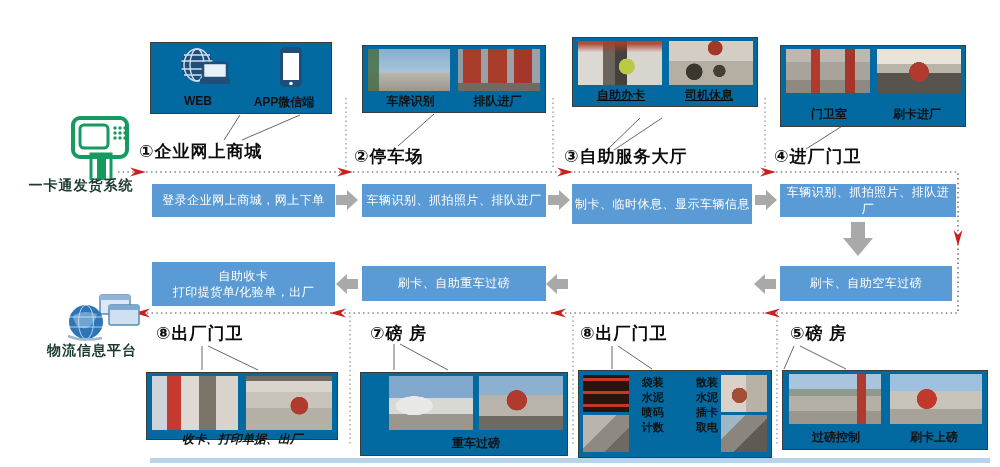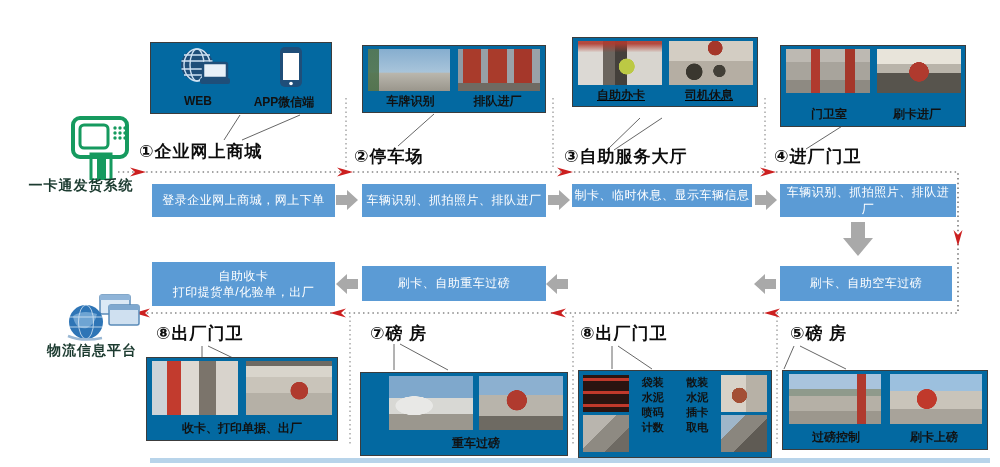--- a/index.html
+++ b/index.html
@@ -202,21 +202,21 @@
     </div>
   </div>
   <div class="steplabel" style="left:774px;top:145px;">④进厂门卫</div>
 
   <div class="flow" style="left:152px;top:184px;width:183px;height:33px;">
     <div>登录企业网上商城，网上下单</div>
   </div>
   <div class="flow" style="left:362px;top:184px;width:184px;height:33px;">
     <div>车辆识别、抓拍照片、排队进厂</div>
   </div>
-  <div class="flow" style="left:572px;top:184px;width:180px;height:23px;">
+  <div class="flow" style="left:572px;top:184px;width:180px;height:40px;align-items:flex-end;">
     <div>制卡、临时休息、显示车辆信息</div>
   </div>
   <div class="flow" style="left:780px;top:184px;width:176px;height:33px;">
     <div>车辆识别、抓拍照片、排队进厂</div>
   </div>
 
   <div class="flow" style="left:152px;top:262px;width:183px;height:44px;">
     <div>自助收卡</div>
     <div>打印提货单/化验单，出厂</div>
   </div>
@@ -225,21 +225,21 @@
   </div>
   <div class="flow" style="left:780px;top:266px;width:172px;height:35px;">
     <div>刷卡、自助空车过磅</div>
   </div>
 
   <div class="steplabel" style="left:156px;top:322px;">⑧出厂门卫</div>
   <div class="steplabel" style="left:370px;top:322px;">⑦磅 房</div>
   <div class="steplabel" style="left:580px;top:322px;">⑧出厂门卫</div>
   <div class="steplabel" style="left:790px;top:322px;">⑤磅 房</div>
 
-  <div class="pbox" style="left:146px;top:357px;width:192px;height:84px;">
+  <div class="pbox" style="left:146px;top:372px;width:192px;height:68px;font-style:italic;">
     <div class="pics">
       <div class="pic p-exitgate" style="width:86px;height:54px;"></div>
       <div class="pic p-exitlane" style="width:86px;height:54px;"></div>
     </div>
     <div class="capw">收卡、打印单据、出厂</div>
   </div>
 
   <div class="pbox" style="left:360px;top:372px;width:208px;height:84px;padding-left:28px;">
     <div class="pics">
       <div class="pic p-tanker" style="width:94px;height:54px;"></div>
@@ -251,21 +251,21 @@
   <div class="pbox" style="left:578px;top:370px;width:194px;height:88px;padding:4px;">
     <div style="display:flex;flex:1;gap:3px;align-items:stretch;">
       <div style="display:flex;flex-direction:column;gap:3px;">
         <div class="pic p-led" style="width:46px;height:37px;"></div>
         <div class="pic p-machine" style="width:46px;height:37px;"></div>
       </div>
       <div class="vtxt" style="flex: 1 1 0%; white-space: pre-line;">袋装
 水泥
 喷码
 计数</div>
-      <div class="vtxt" style="flex: 1 1 0%; white-space: pre-line;">散装
+      <div class="vtxt" style="flex: 1 1 0%; white-space: pre-line; text-align: right;">散装
 水泥
 插卡
 取电</div>
       <div style="display:flex;flex-direction:column;gap:3px;">
         <div class="pic p-hand" style="width:46px;height:37px;"></div>
         <div class="pic p-chute" style="width:46px;height:37px;"></div>
       </div>
     </div>
   </div>
 

